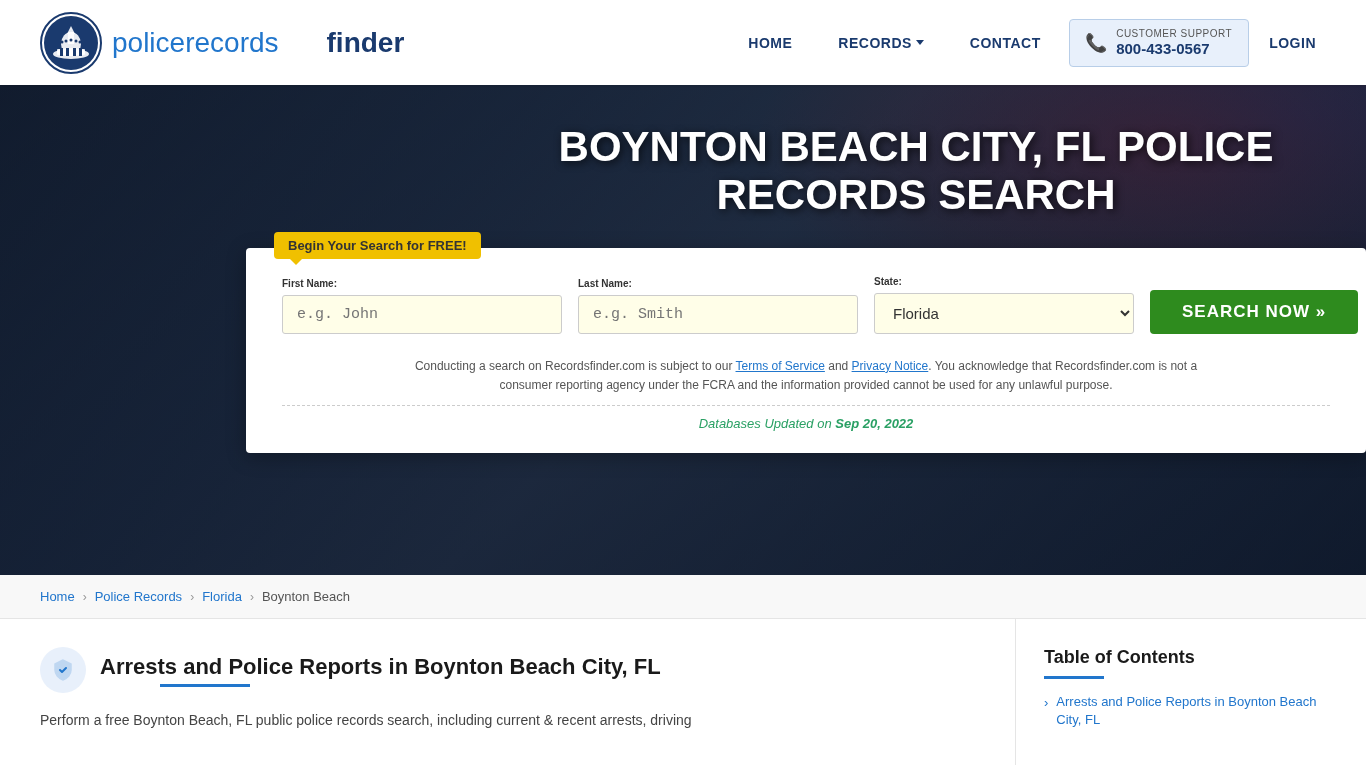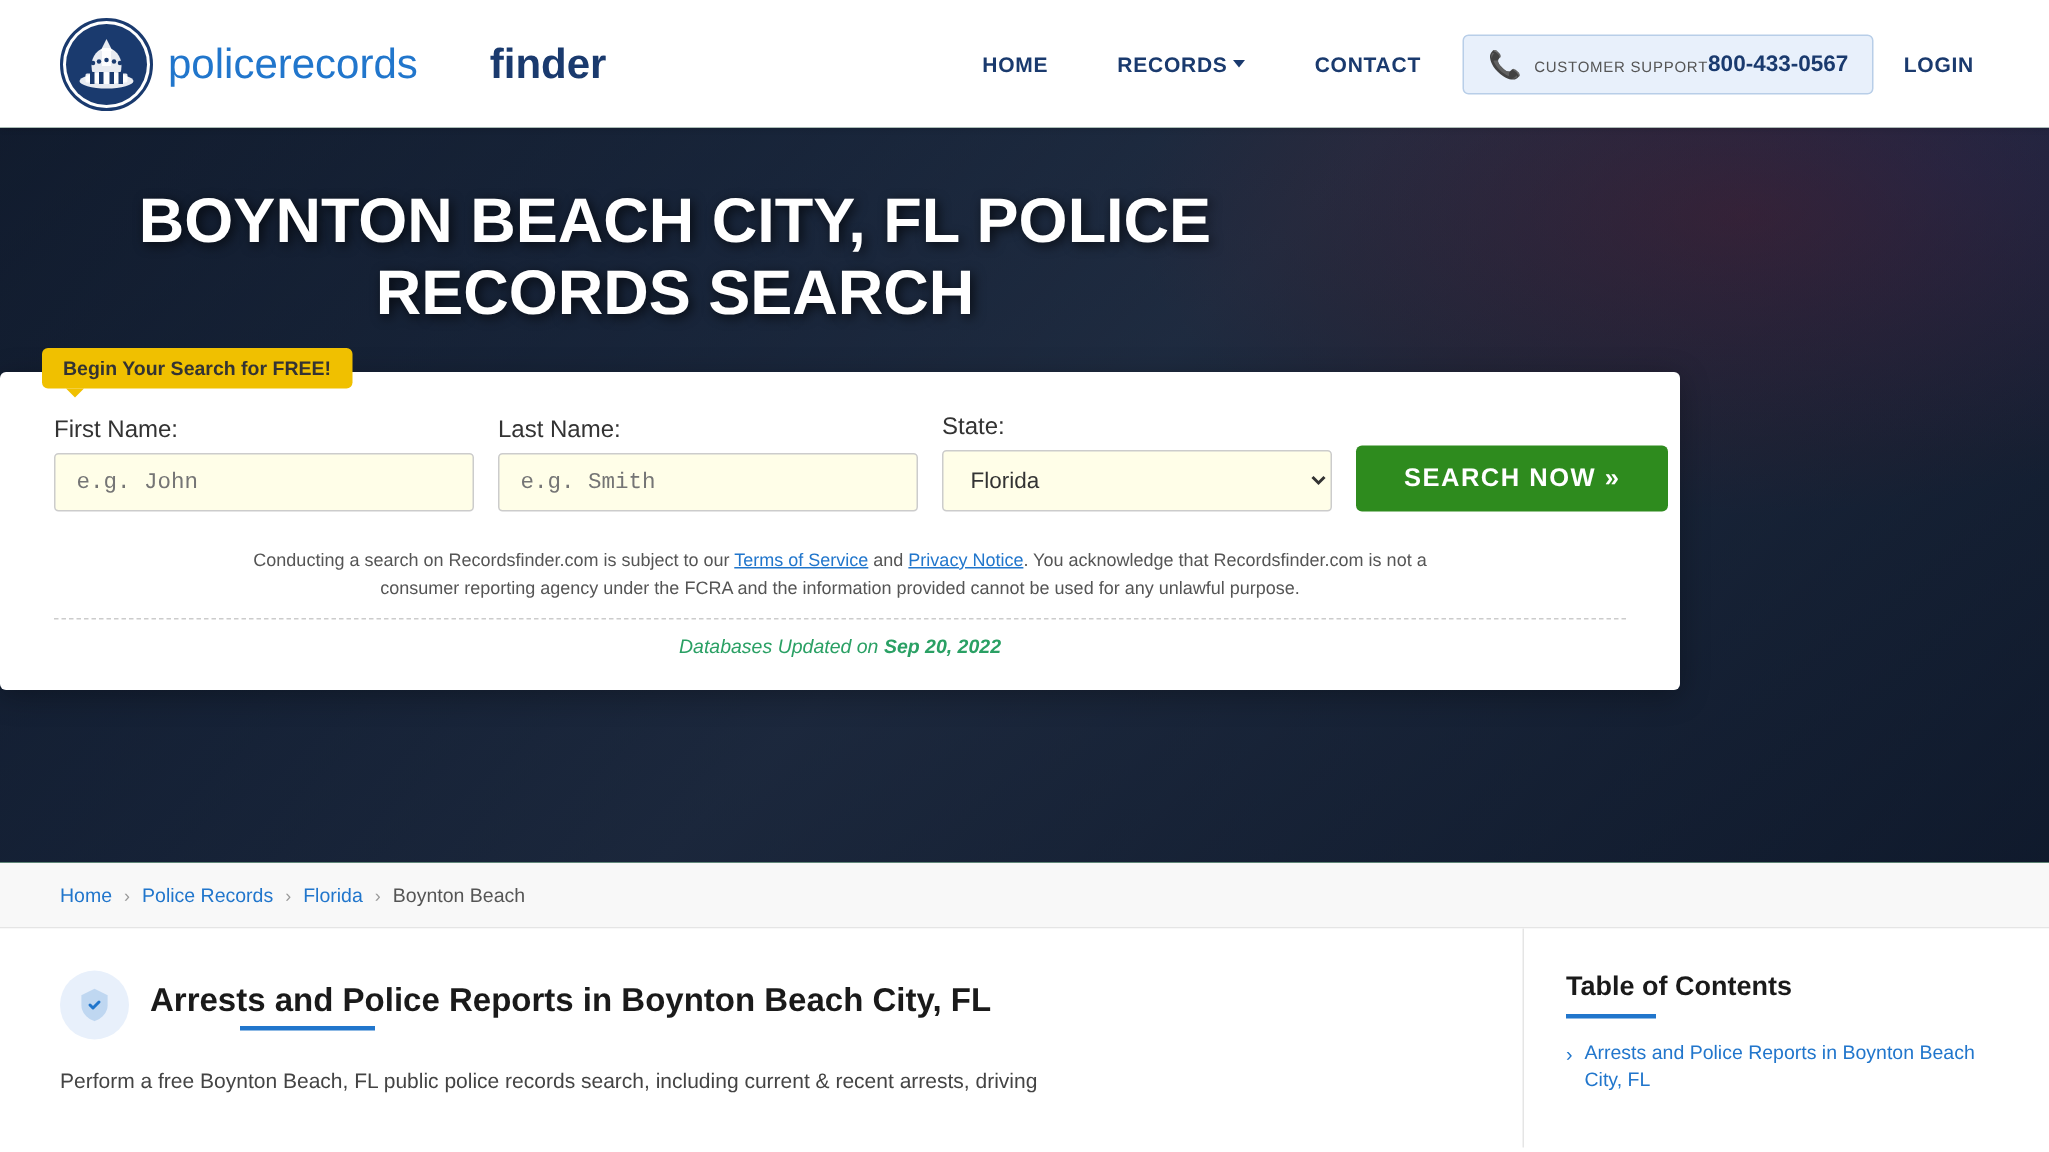--- a/index.html
+++ b/index.html
@@ -78,23 +78,22 @@
       align-items: center;
       gap: 8px;
       cursor: pointer;
     }
     #support-icon {
       font-size: 18px;
       color: #2176cc;
     }
     #support-text-block {
       display: flex;
-      flex-direction: row;
+      flex-direction: column;
       line-height: 1.2;
-      align-items: flex-end;
     }
     #support-label {
       font-size: 10px;
       color: #555;
       text-transform: uppercase;
       letter-spacing: 0.5px;
     }
     #support-number {
       font-size: 15px;
       font-weight: 700;
@@ -109,24 +108,24 @@
       padding: 0 10px;
       text-decoration: none;
       letter-spacing: 0.5px;
     }
 
     
     #hero {
       position: relative;
       width: 100%;
       height: 490px;
-      background: #15803d;
+      background: #a16207;
       display: flex;
       flex-direction: column;
-      align-items: flex-start;
+      align-items: flex-end;
       justify-content: flex-start;
       overflow: hidden;
     }
     #hero-bg {
       position: absolute;
       top: 0; left: 0; right: 0; bottom: 0;
       background: linear-gradient(rgba(10,20,40,0.55), rgba(10,20,40,0.65));
       z-index: 1;
     }
     
@@ -198,22 +197,22 @@
       display: flex;
       align-items: flex-end;
       gap: 16px;
     }
     .field-group {
       display: flex;
       flex-direction: column;
       gap: 6px;
     }
     .field-label {
-      font-size: 16px;
-      font-weight: 400;
+      font-size: 10px;
+      font-weight: 700;
       color: #333;
     }
     .search-input {
       background: #fffee8;
       border: 1px solid #ccc;
       border-radius: 3px;
       padding: 10px 14px;
       font-size: 15px;
       color: #aaa;
       width: 280px;

